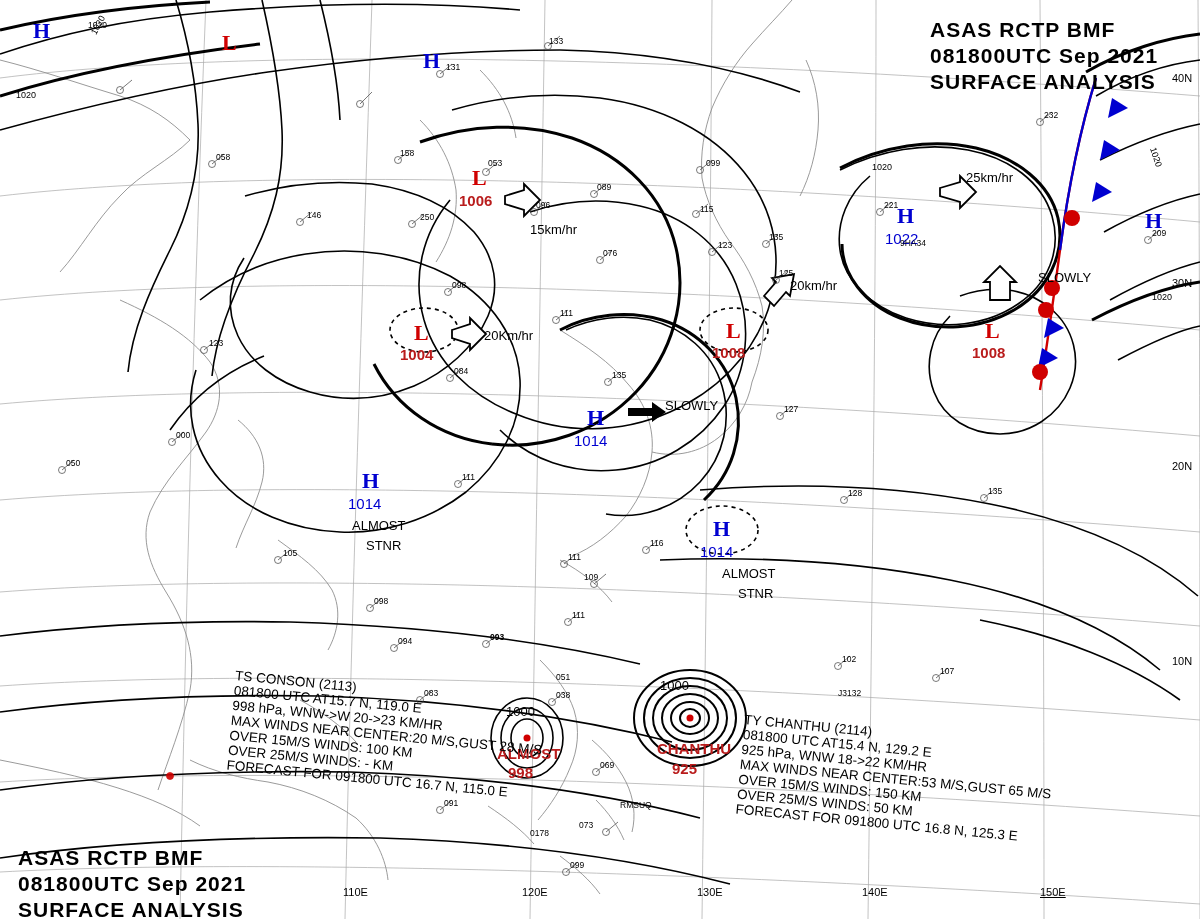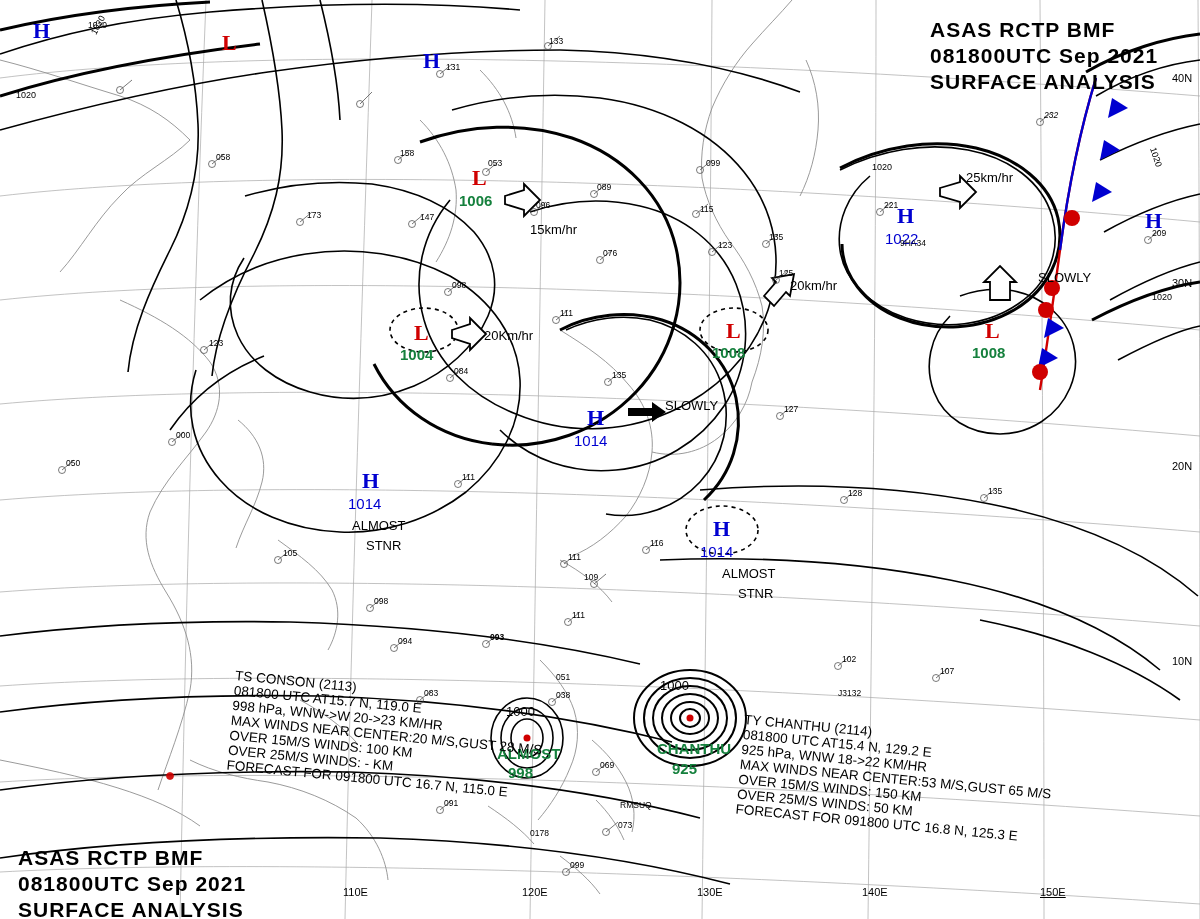--- a/index.html
+++ b/index.html
@@ -3,21 +3,21 @@
 <meta charset="utf-8">
 <style>
   html,body{margin:0;padding:0;background:#fff;}
   body{width:1200px;height:919px;font-family:"Liberation Sans",sans-serif;}
   #chart-root{position:relative;width:1200px;height:919px;overflow:hidden;background:#ffffff;}
   svg.layer{position:absolute;left:0;top:0;width:1200px;height:919px;}
   .lbl{position:absolute;white-space:nowrap;}
   .hsym{color:#0000d0;font-weight:bold;font-size:22px;font-family:"Liberation Serif",serif;}
   .lsym{color:#d00000;font-weight:bold;font-size:22px;font-family:"Liberation Serif",serif;}
   .pval-h{color:#0000d0;font-weight:normal;font-size:15px;font-family:"Liberation Sans",sans-serif;}
-  .pval-l{color:#15803d;font-weight:bold;font-size:15px;font-family:"Liberation Sans",sans-serif;}
+  .pval-l{color:#b91c1c;font-weight:bold;font-size:15px;font-family:"Liberation Sans",sans-serif;}
   .blk{color:#000;font-size:13px;}
   .title{color:#000;font-weight:bold;font-size:21px;letter-spacing:1px;}
   .tinfo{color:#000;font-size:13.5px;line-height:15px;}
   .axlab{color:#000;font-size:11px;}
   .motion{color:#000;font-size:13px;}
   .tiny{color:#000;font-size:9px;}
   .stn{font-size:8.5px;color:#000;}
 </style>
 </head>
 <body>
@@ -376,22 +376,22 @@
     <div id="station-text">
         <div class="lbl stn" style="left: 88px; top: 20px;">1020</div>
         <div class="lbl stn" style="left: 549px; top: 36px;">133</div>
         <div class="lbl stn" style="left: 446px; top: 62px;">131</div>
         <div class="lbl stn" style="left: 400px; top: 148px;">158</div>
         <div class="lbl stn" style="left: 488px; top: 158px;">053</div>
         <div class="lbl stn" style="left: 536px; top: 200px;">096</div>
         <div class="lbl stn" style="left: 597px; top: 182px;">089</div>
         <div class="lbl stn" style="left: 706px; top: 158px;">099</div>
         <div class="lbl stn" style="left: 700px; top: 204px;">115</div>
-        <div class="lbl stn" style="left: 307px; top: 210px;">173</div>
-        <div class="lbl stn" style="left: 420px; top: 212px;">147</div>
+        <div class="lbl stn" style="left: 307px; top: 210px;">146</div>
+        <div class="lbl stn" style="left: 420px; top: 212px;">250</div>
         <div class="lbl stn" style="left: 884px; top: 200px;">221</div>
         <div class="lbl stn" style="left: 868px; top: 238px; padding-left: 32px;">9HA34</div>
         <div class="lbl stn" style="left: 603px; top: 248px;">076</div>
         <div class="lbl stn" style="left: 718px; top: 240px;">123</div>
         <div class="lbl stn" style="left: 769px; top: 232px;">135</div>
         <div class="lbl stn" style="left: 452px; top: 280px;">098</div>
         <div class="lbl stn" style="left: 560px; top: 308px;">111</div>
         <div class="lbl stn" style="left: 779px; top: 268px;">125</div>
         <div class="lbl stn" style="left: 454px; top: 366px;">084</div>
         <div class="lbl stn" style="left: 612px; top: 370px;">135</div>
@@ -408,25 +408,25 @@
         <div class="lbl stn" style="left: 374px; top: 596px;">098</div>
         <div class="lbl stn" style="left: 490px; top: 632px; font-weight: bold;">093</div>
         <div class="lbl stn" style="left: 398px; top: 636px;">094</div>
         <div class="lbl stn" style="left: 842px; top: 654px;">102</div>
         <div class="lbl stn" style="left: 940px; top: 666px;">107</div>
         <div class="lbl stn" style="left: 838px; top: 688px;">J3132</div>
         <div class="lbl stn" style="left: 424px; top: 688px;">083</div>
         <div class="lbl stn" style="left: 556px; top: 690px;">038</div>
         <div class="lbl stn" style="left: 556px; top: 672px;">051</div>
         <div class="lbl stn" style="left: 600px; top: 760px;">069</div>
-        <div class="lbl stn" style="left: 618px; top: 820px; text-align: right;">073</div>
+        <div class="lbl stn" style="left: 579px; top: 820px; text-align: right;">073</div>
         <div class="lbl stn" style="left: 620px; top: 800px;">RMSUQ</div>
         <div class="lbl stn" style="left: 444px; top: 798px; text-align: center;">091</div>
         <div class="lbl stn" style="left: 530px; top: 828px;">0178</div>
         <div class="lbl stn" style="left: 570px; top: 860px;">099</div>
         <div class="lbl stn" style="left: 66px; top: 458px;">050</div>
         <div class="lbl stn" style="left: 176px; top: 430px;">000</div>
         <div class="lbl stn" style="left: 216px; top: 152px;">058</div>
-        <div class="lbl stn" style="left: 1044px; top: 110px; font-style: italic;">232</div>
+        <div class="lbl stn" style="left: 1044px; top: 110px;">232</div>
         <div class="lbl stn" style="left: 1152px; top: 228px;">209</div>
       </div>
   </div>
 </div>
 
 </body></html>

